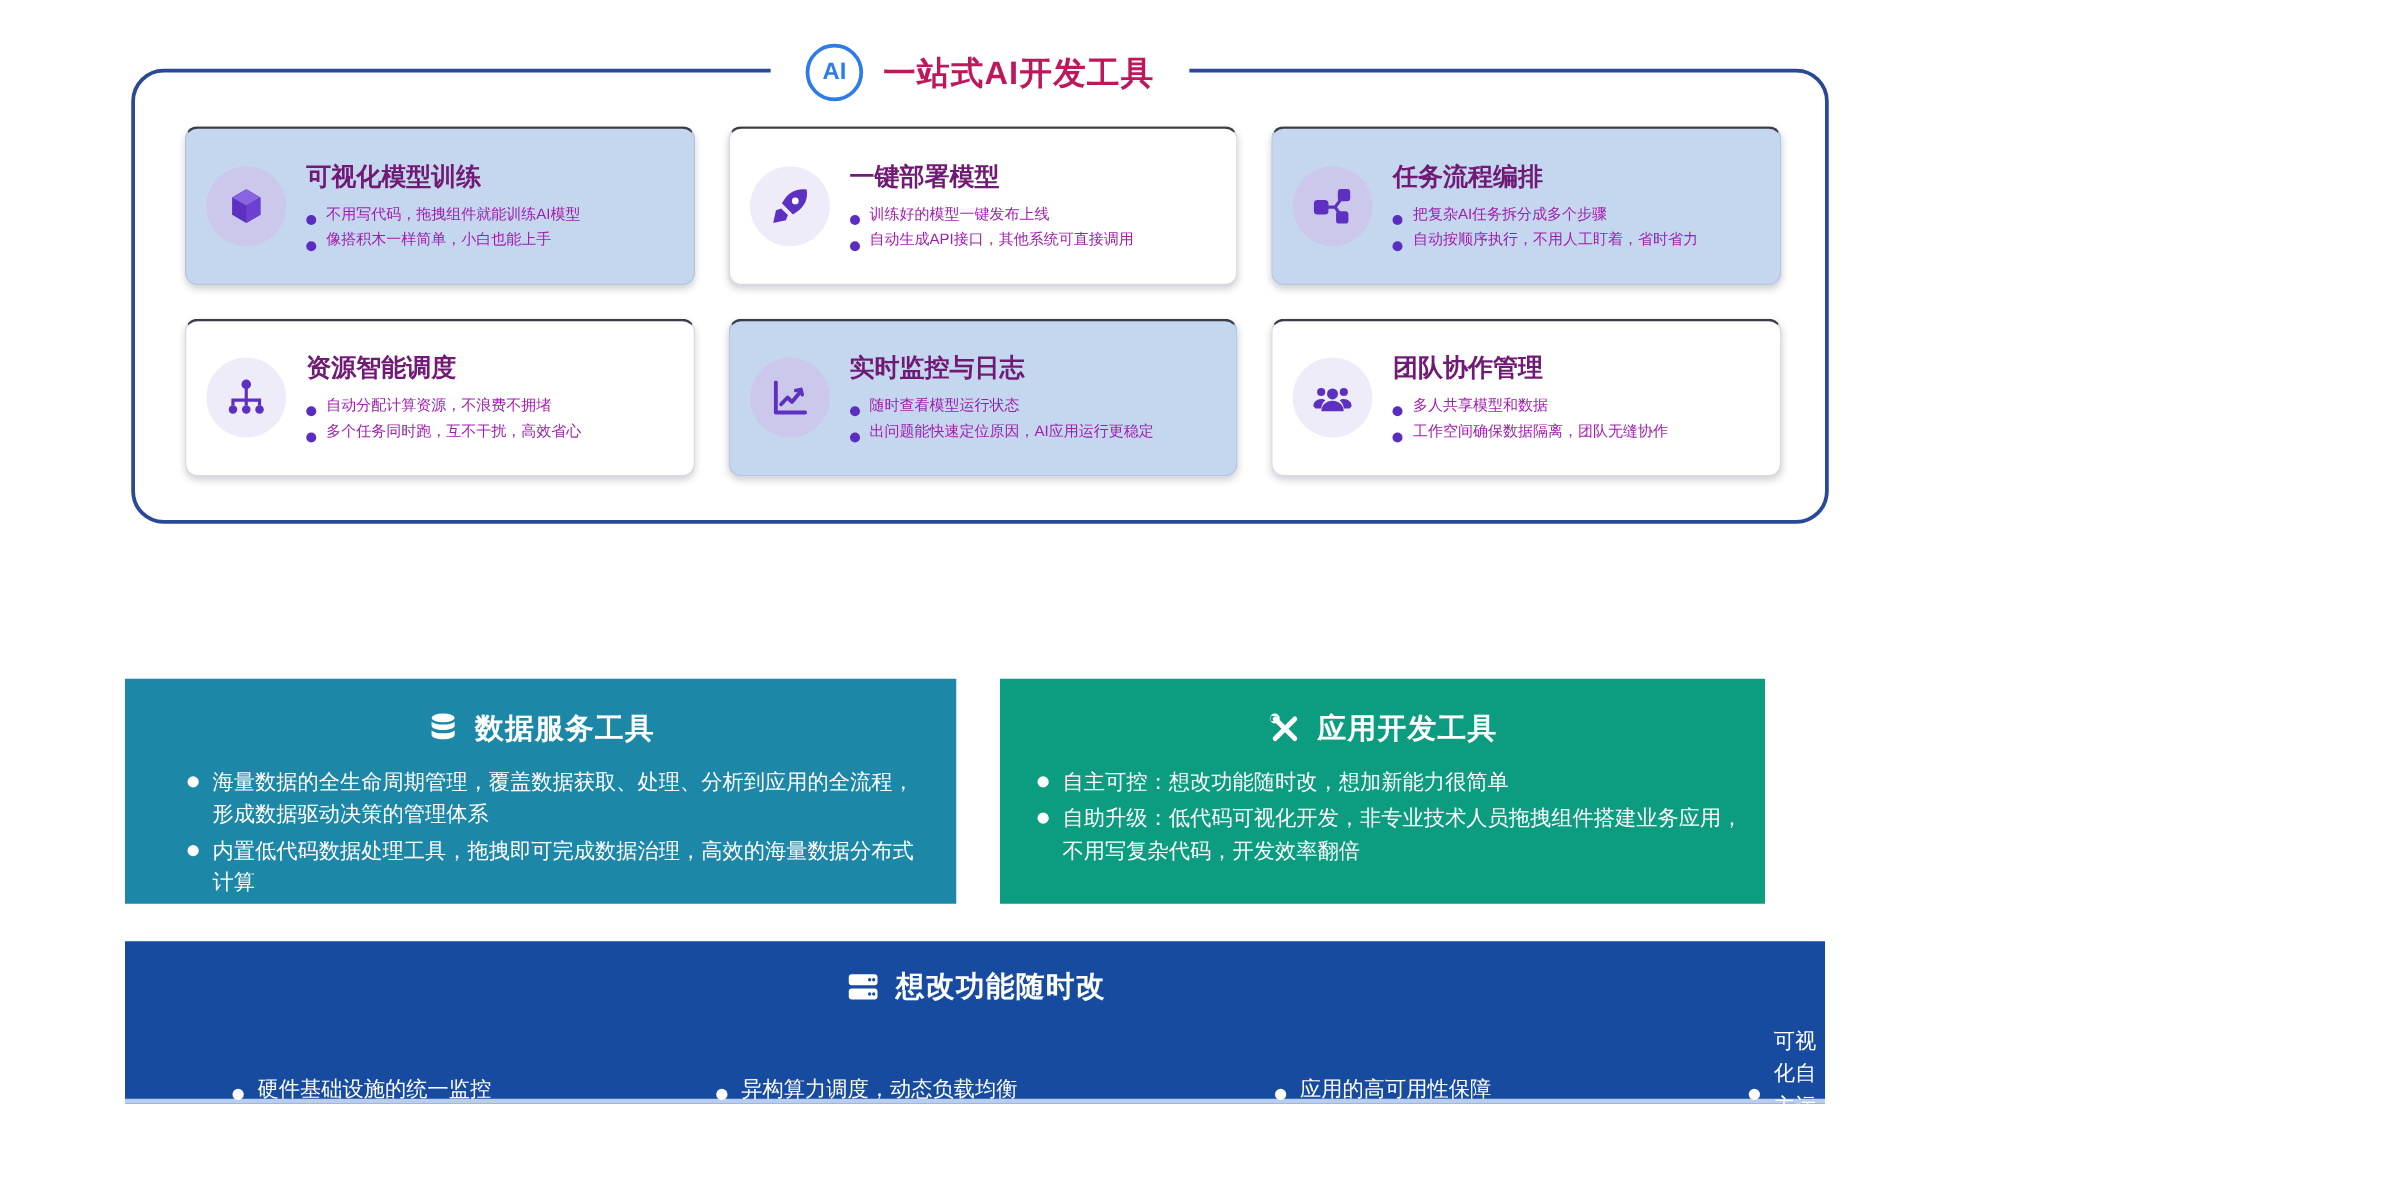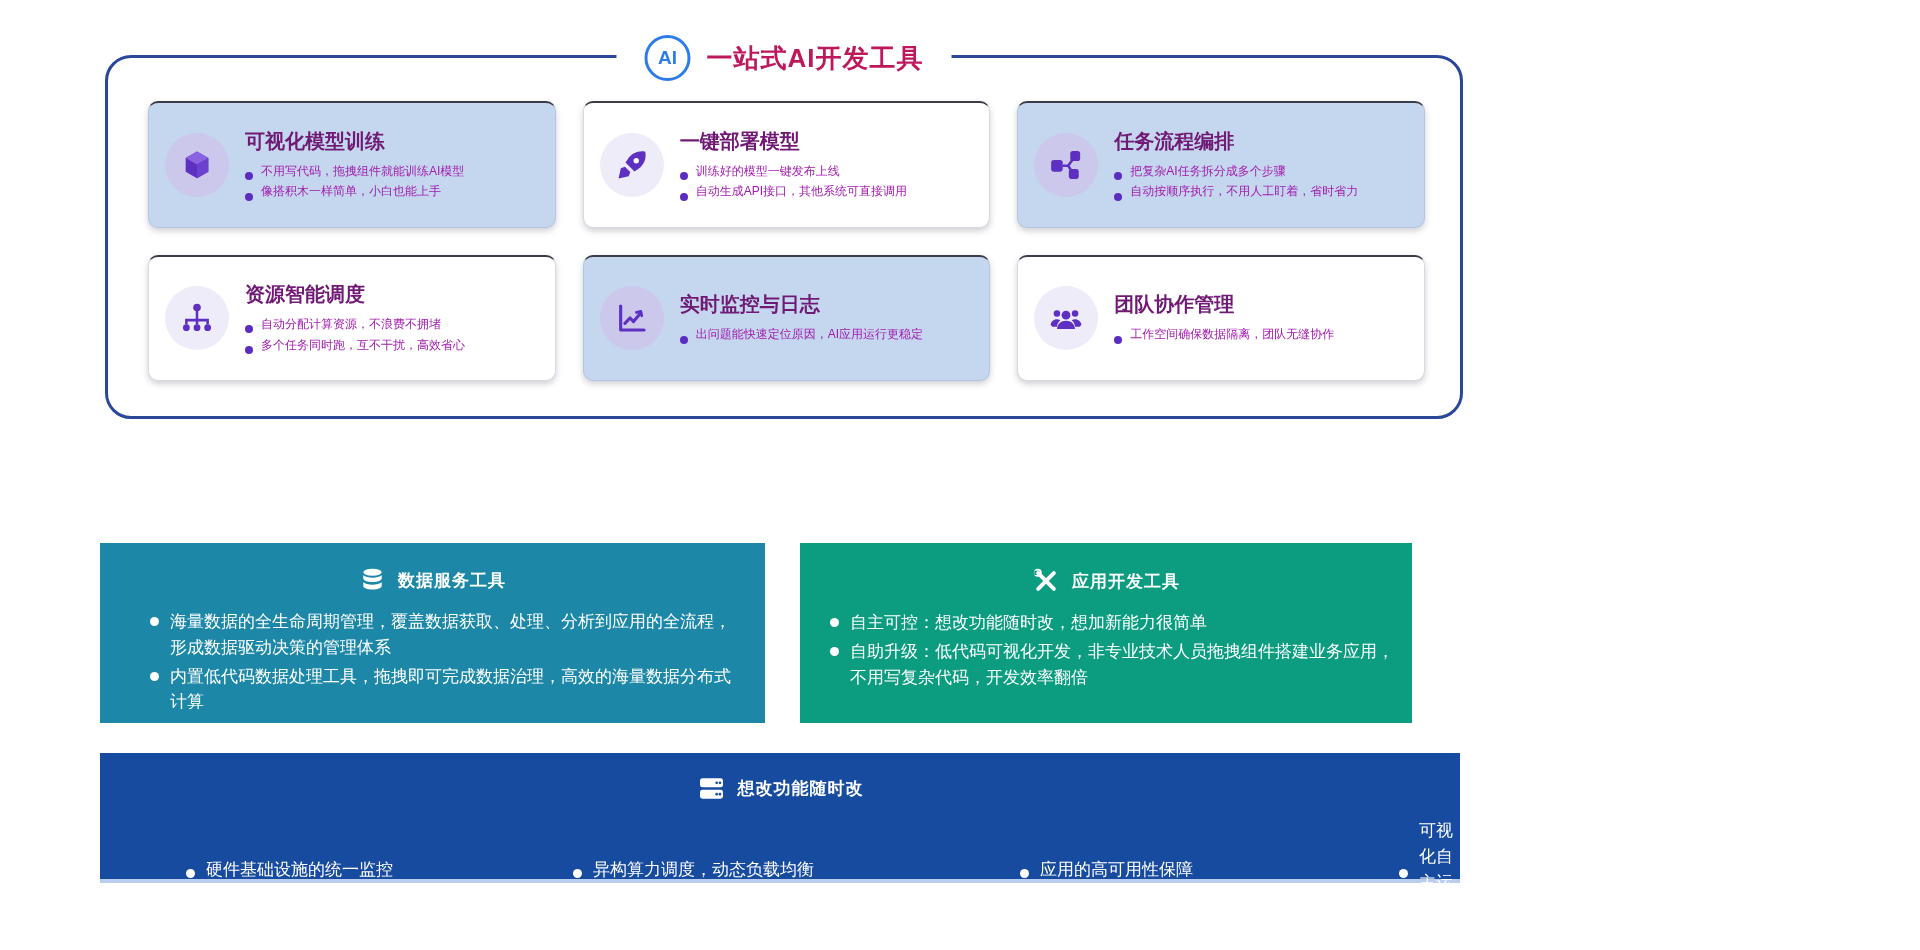--- a/index.html
+++ b/index.html
@@ -27,21 +27,21 @@
   .card.hl .icon-circle{background:#cbc8ec;}
   .card h3{margin:0 0 6px;font-size:20px;font-weight:bold;color:#701a75;}
   .card ul{margin:0;padding:0;list-style:none;}
   .card li{display:flex;align-items:center;gap:8px;font-size:12px;color:#a21caf;
         line-height:1.72;white-space:nowrap;}
   .dot{width:8px;height:8px;border-radius:50%;background:#5a2cc0;flex:none;margin-top:10px;}
 
   
   .band{position:absolute;color:#fff;box-sizing:border-box;}
   .band-head{display:flex;align-items:center;justify-content:center;gap:12px;
-        font-size:17px;font-weight:bold;letter-spacing:1px;}
+        font-size:23px;font-weight:bold;letter-spacing:1px;}
   .band ul{list-style:none;margin:15px 0 0;}
   .band li{display:flex;align-items:flex-start;gap:11px;font-size:17px;line-height:1.52;margin-bottom:3px;}
   .wdot{width:9px;height:9px;border-radius:50%;background:#fff;flex:none;margin-top:8px;}
   .band-data{left:100px;top:543px;width:665px;height:180px;background:#1c87a7;padding-top:24px;}
   .band-data ul{padding:0 22px 0 50px;}
   .band-app{left:800px;top:543px;width:612px;height:180px;background:#0c9d80;padding-top:24px;}
   .band-app ul{padding:0 12px 0 30px;}
 
   
   .band-base{left:100px;top:753px;width:1360px;height:130px;background:#174b9f;
@@ -165,40 +165,48 @@
             <path d="M4 3.5V20.5H20.5" stroke="#5e30c2" stroke-width="2.2" fill="none" stroke-linecap="round" stroke-linejoin="round"></path>
             <path d="M7 15.8l3.6-3.8 2.5 2.5 5-6" stroke="#5e30c2" stroke-width="2.2" fill="none" stroke-linecap="round" stroke-linejoin="round"></path>
             <path d="M15.2 8.1l3-.7.7 3" stroke="#5e30c2" stroke-width="2" fill="none" stroke-linecap="round" stroke-linejoin="round"></path>
           </svg>
         </span>
         <div class="card-body">
           <h3>实时监控与日志</h3>
           <ul>
             <li>
                 <span class="dot"></span>
+                <span>随时查看模型运行状态</span>
+              </li>
+            <li>
+                <span class="dot"></span>
                 <span>出问题能快速定位原因，AI应用运行更稳定</span>
               </li>
           </ul>
         </div>
       </article>
 
       <article class="card">
         <span class="icon-circle">
           <svg class="svg-ic" width="34" height="34" viewBox="0 0 24 24" fill="#5e30c2">
             <circle cx="5.6" cy="8.9" r="2.3"></circle>
             <circle cx="18.4" cy="8.9" r="2.3"></circle>
             <path d="M1.2 17c0-2.4 2-4.1 4.4-4.1.9 0 1.7.2 2.4.7-1.3 1.1-2.2 2.7-2.4 4.6H2.4z"></path>
             <path d="M22.8 17c0-2.4-2-4.1-4.4-4.1-.9 0-1.7.2-2.4.7 1.3 1.1 2.2 2.7 2.4 4.6h3.2z"></path>
             <circle cx="12" cy="10" r="3.1"></circle>
             <path d="M5.7 19.7c0-3.4 2.8-5.8 6.3-5.8s6.3 2.4 6.3 5.8z"></path>
           </svg>
         </span>
         <div class="card-body">
           <h3>团队协作管理</h3>
           <ul>
+            <li>
+                <span class="dot"></span>
+                <span>多人共享模型和数据</span>
+              </li>
             <li>
                 <span class="dot"></span>
                 <span>工作空间确保数据隔离，团队无缝协作</span>
               </li>
           </ul>
         </div>
       </article>
 
     </div>
   </section>

